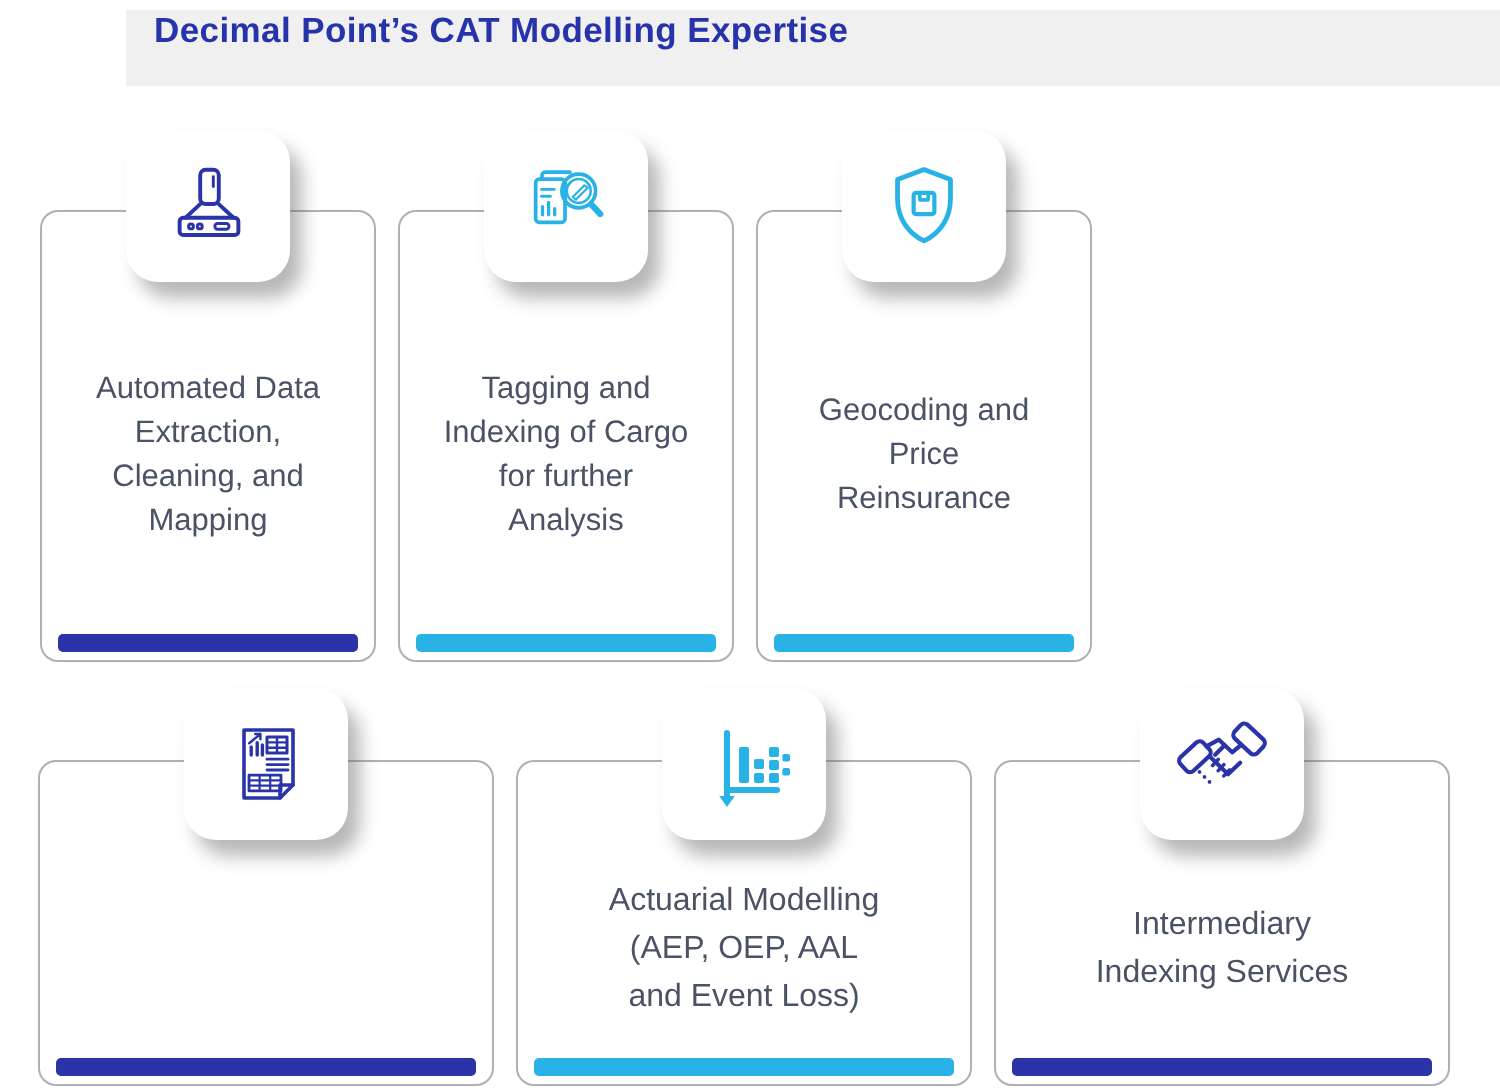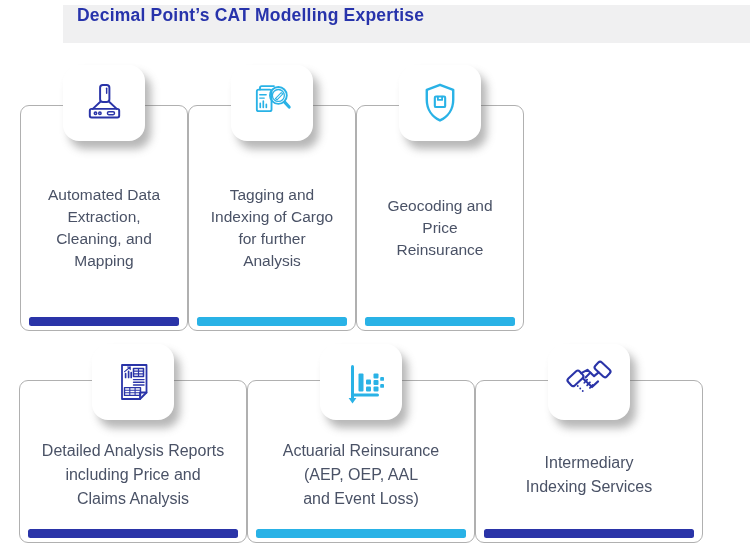--- a/index.html
+++ b/index.html
@@ -9,21 +9,21 @@
   .titlebar{
     position:absolute;left:19px;top:5px;width:708px;height:38px;
     background:var(--header-bg,#f0f0f1);
     display:flex;align-items:flex-start;box-sizing:border-box;padding-left:14px;margin-left:44px;
   }
   .titlebar h1{
     margin:0;font-size:17.5px;font-weight:bold;letter-spacing:.2px;
     color:var(--title-blue,#2733ab);
   }
 
-  .row{position:absolute;display:flex;align-items:center;}
+  .row{position:absolute;display:flex;gap:11px;align-items:center;}
   .row1{left:20px;top:105px;}
   .row2{left:19px;top:380px;}
 
   .card{
     position:relative;background:#fff;
     border:1.4px solid var(--card-border,#b0b0b0);
     border-radius:9px;box-sizing:border-box;
   }
   .row1 .card{width:168px;height:226px;}
   .row2 .card{width:228px;height:163px;}
@@ -144,23 +144,20 @@
             <line x1="24.5" y1="24.3" x2="35" y2="24.3" stroke-width="1.4"></line>
             <line x1="24.5" y1="27" x2="35" y2="27" stroke-width="1.4"></line>
             <rect x="15.5" y="29.6" width="16" height="7.8" stroke-width="1.4"></rect>
             <line x1="15.5" y1="32.2" x2="31.5" y2="32.2" stroke-width="1.1"></line>
             <line x1="15.5" y1="34.8" x2="31.5" y2="34.8" stroke-width="1.1"></line>
             <line x1="20.8" y1="29.6" x2="20.8" y2="37.4" stroke-width="1.1"></line>
             <line x1="26.1" y1="29.6" x2="26.1" y2="37.4" stroke-width="1.1"></line>
           </g>
         </svg>
       </div>
-      <div class="card-text">Detailed Analysis Reports
-including Price and
-Claims Analysis</div>
       <div class="accent-bar"></div>
     </div>
 
     <div class="card" style="--accent: #29b2e6;">
       <div class="iconbox">
         <svg width="48" height="48" viewBox="0 0 48 48">
           <g stroke="currentColor" fill="none" stroke-width="3" stroke-linecap="round">
             <line x1="15.5" y1="8.5" x2="15.5" y2="40"></line>
             <line x1="15.5" y1="37" x2="40.5" y2="37"></line>
           </g>
@@ -170,21 +167,21 @@
             <rect x="29" y="21.5" width="5" height="5" rx="1"></rect>
             <rect x="29" y="28.5" width="5" height="5" rx="1"></rect>
             <rect x="36.5" y="15.5" width="5" height="5" rx="1"></rect>
             <rect x="36.5" y="22" width="5" height="5" rx="1"></rect>
             <rect x="36.5" y="28.5" width="5" height="5" rx="1"></rect>
             <rect x="43.2" y="19" width="3.8" height="3.8" rx="0.9"></rect>
             <rect x="43.2" y="26" width="3.8" height="3.8" rx="0.9"></rect>
           </g>
         </svg>
       </div>
-      <div class="card-text">Actuarial Reinsurance
+      <div class="card-text">Actuarial Modelling
 (AEP, OEP, AAL
 and Event Loss)</div>
       <div class="accent-bar"></div>
     </div>
 
     <div class="card" style="--accent: #2a34a8;">
       <div class="iconbox">
         <svg width="50" height="50" viewBox="0 0 48 48">
           <g fill="none" stroke="currentColor" stroke-width="2" stroke-linecap="round" stroke-linejoin="round">
             <rect x="3.5" y="16" width="15" height="9" rx="2.4" transform="rotate(-43 11 20.5)"></rect>

